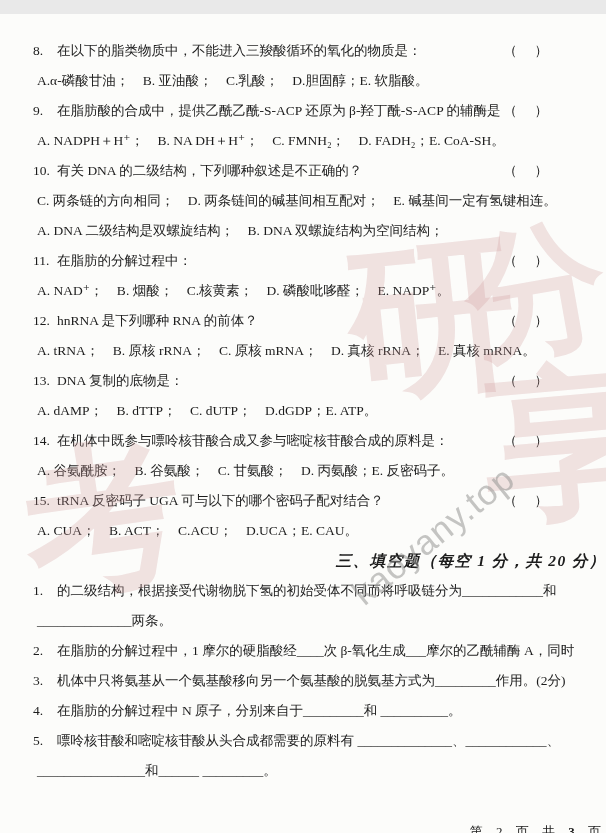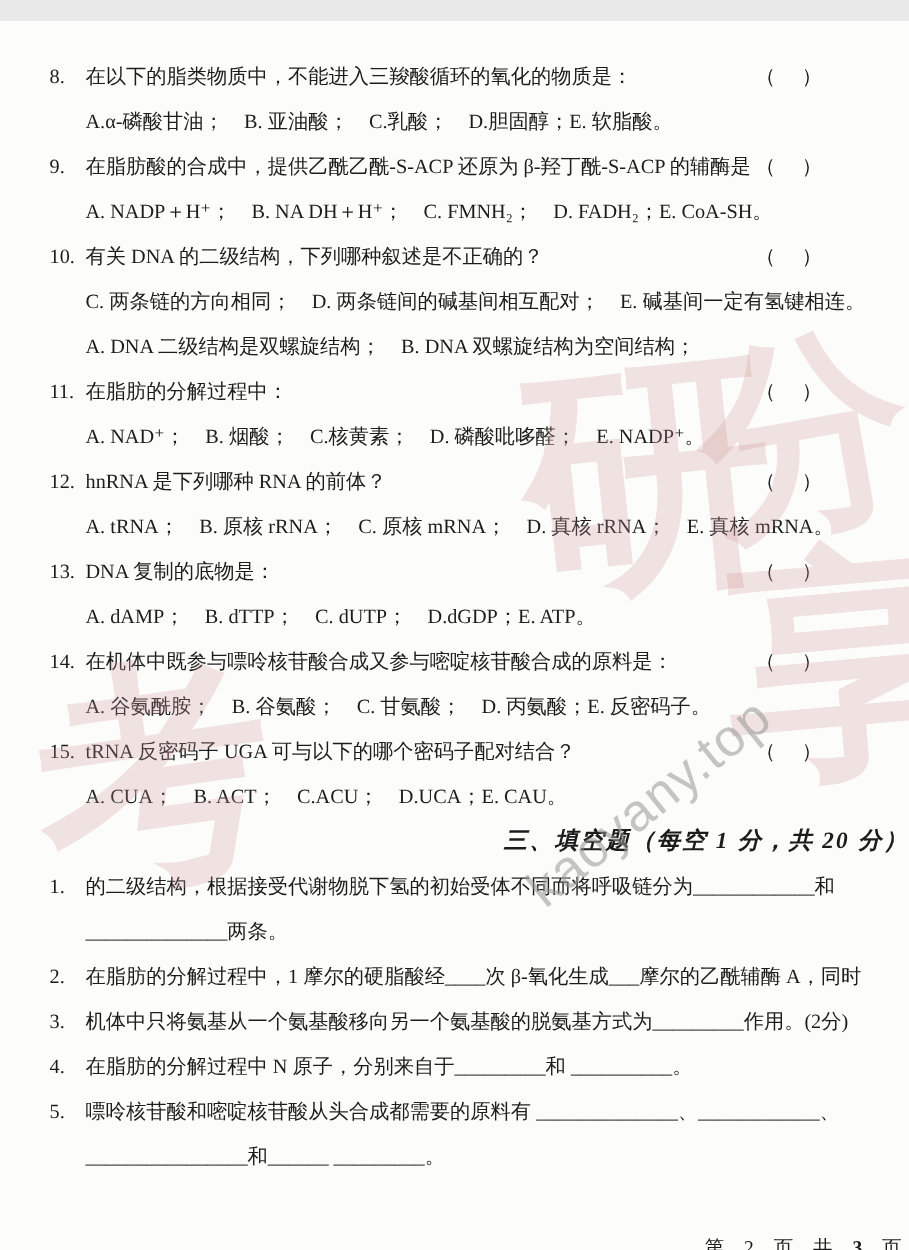--- a/index.html
+++ b/index.html
@@ -15,21 +15,21 @@
     color: #1c1c1c;
   }
   .content { position: absolute; top: 22px; left: 0; right: 0; z-index: 1; }
   .line {
     position: relative;
     height: 30px;
     line-height: 30px;
     padding-left: 33px;
     white-space: nowrap;
   }
-  .opt, .cont { padding-left: 57px; }
+  .opt, .cont { padding-left: 37px; }
   .qnum { display: inline-block; min-width: 24px; }
   .bracket { position: absolute; right: 56px; top: 0; letter-spacing: 2px; }
   .sec {
     font-size: 15.5px;
     font-style: italic;
     font-weight: 600;
     letter-spacing: 1.5px;
     padding-left: 31px;
     text-align: right;
   }
@@ -81,21 +81,21 @@
         <span class="bracket">（　）</span>
       </div>
       <div class="line opt">A.α-磷酸甘油；　B. 亚油酸；　C.乳酸；　D.胆固醇；E. 软脂酸。</div>
     </div>
 
     <div>
       <div class="line">
         <span class="qnum">9.</span><span>在脂肪酸的合成中，提供乙酰乙酰-S-ACP 还原为 β-羟丁酰-S-ACP 的辅酶是</span>
         <span class="bracket">（　）</span>
       </div>
-      <div class="line opt">A. NADP＋H⁺；　B. NA DH＋H⁺；　C. FMNH₂；　D. FADH₂；E. CoA-SH。</div>
+      <div class="line opt">A. NADPH＋H⁺；　B. NA DH＋H⁺；　C. FMNH₂；　D. FADH₂；E. CoA-SH。</div>
     </div>
 
     <div>
       <div class="line">
         <span class="qnum">10.</span><span>有关 DNA 的二级结构，下列哪种叙述是不正确的？</span>
         <span class="bracket">（　）</span>
       </div>
       <div class="line opt">C. 两条链的方向相同；　D. 两条链间的碱基间相互配对；　E. 碱基间一定有氢键相连。</div>
       <div class="line opt">A. DNA 二级结构是双螺旋结构；　B. DNA 双螺旋结构为空间结构；</div>
     </div>

